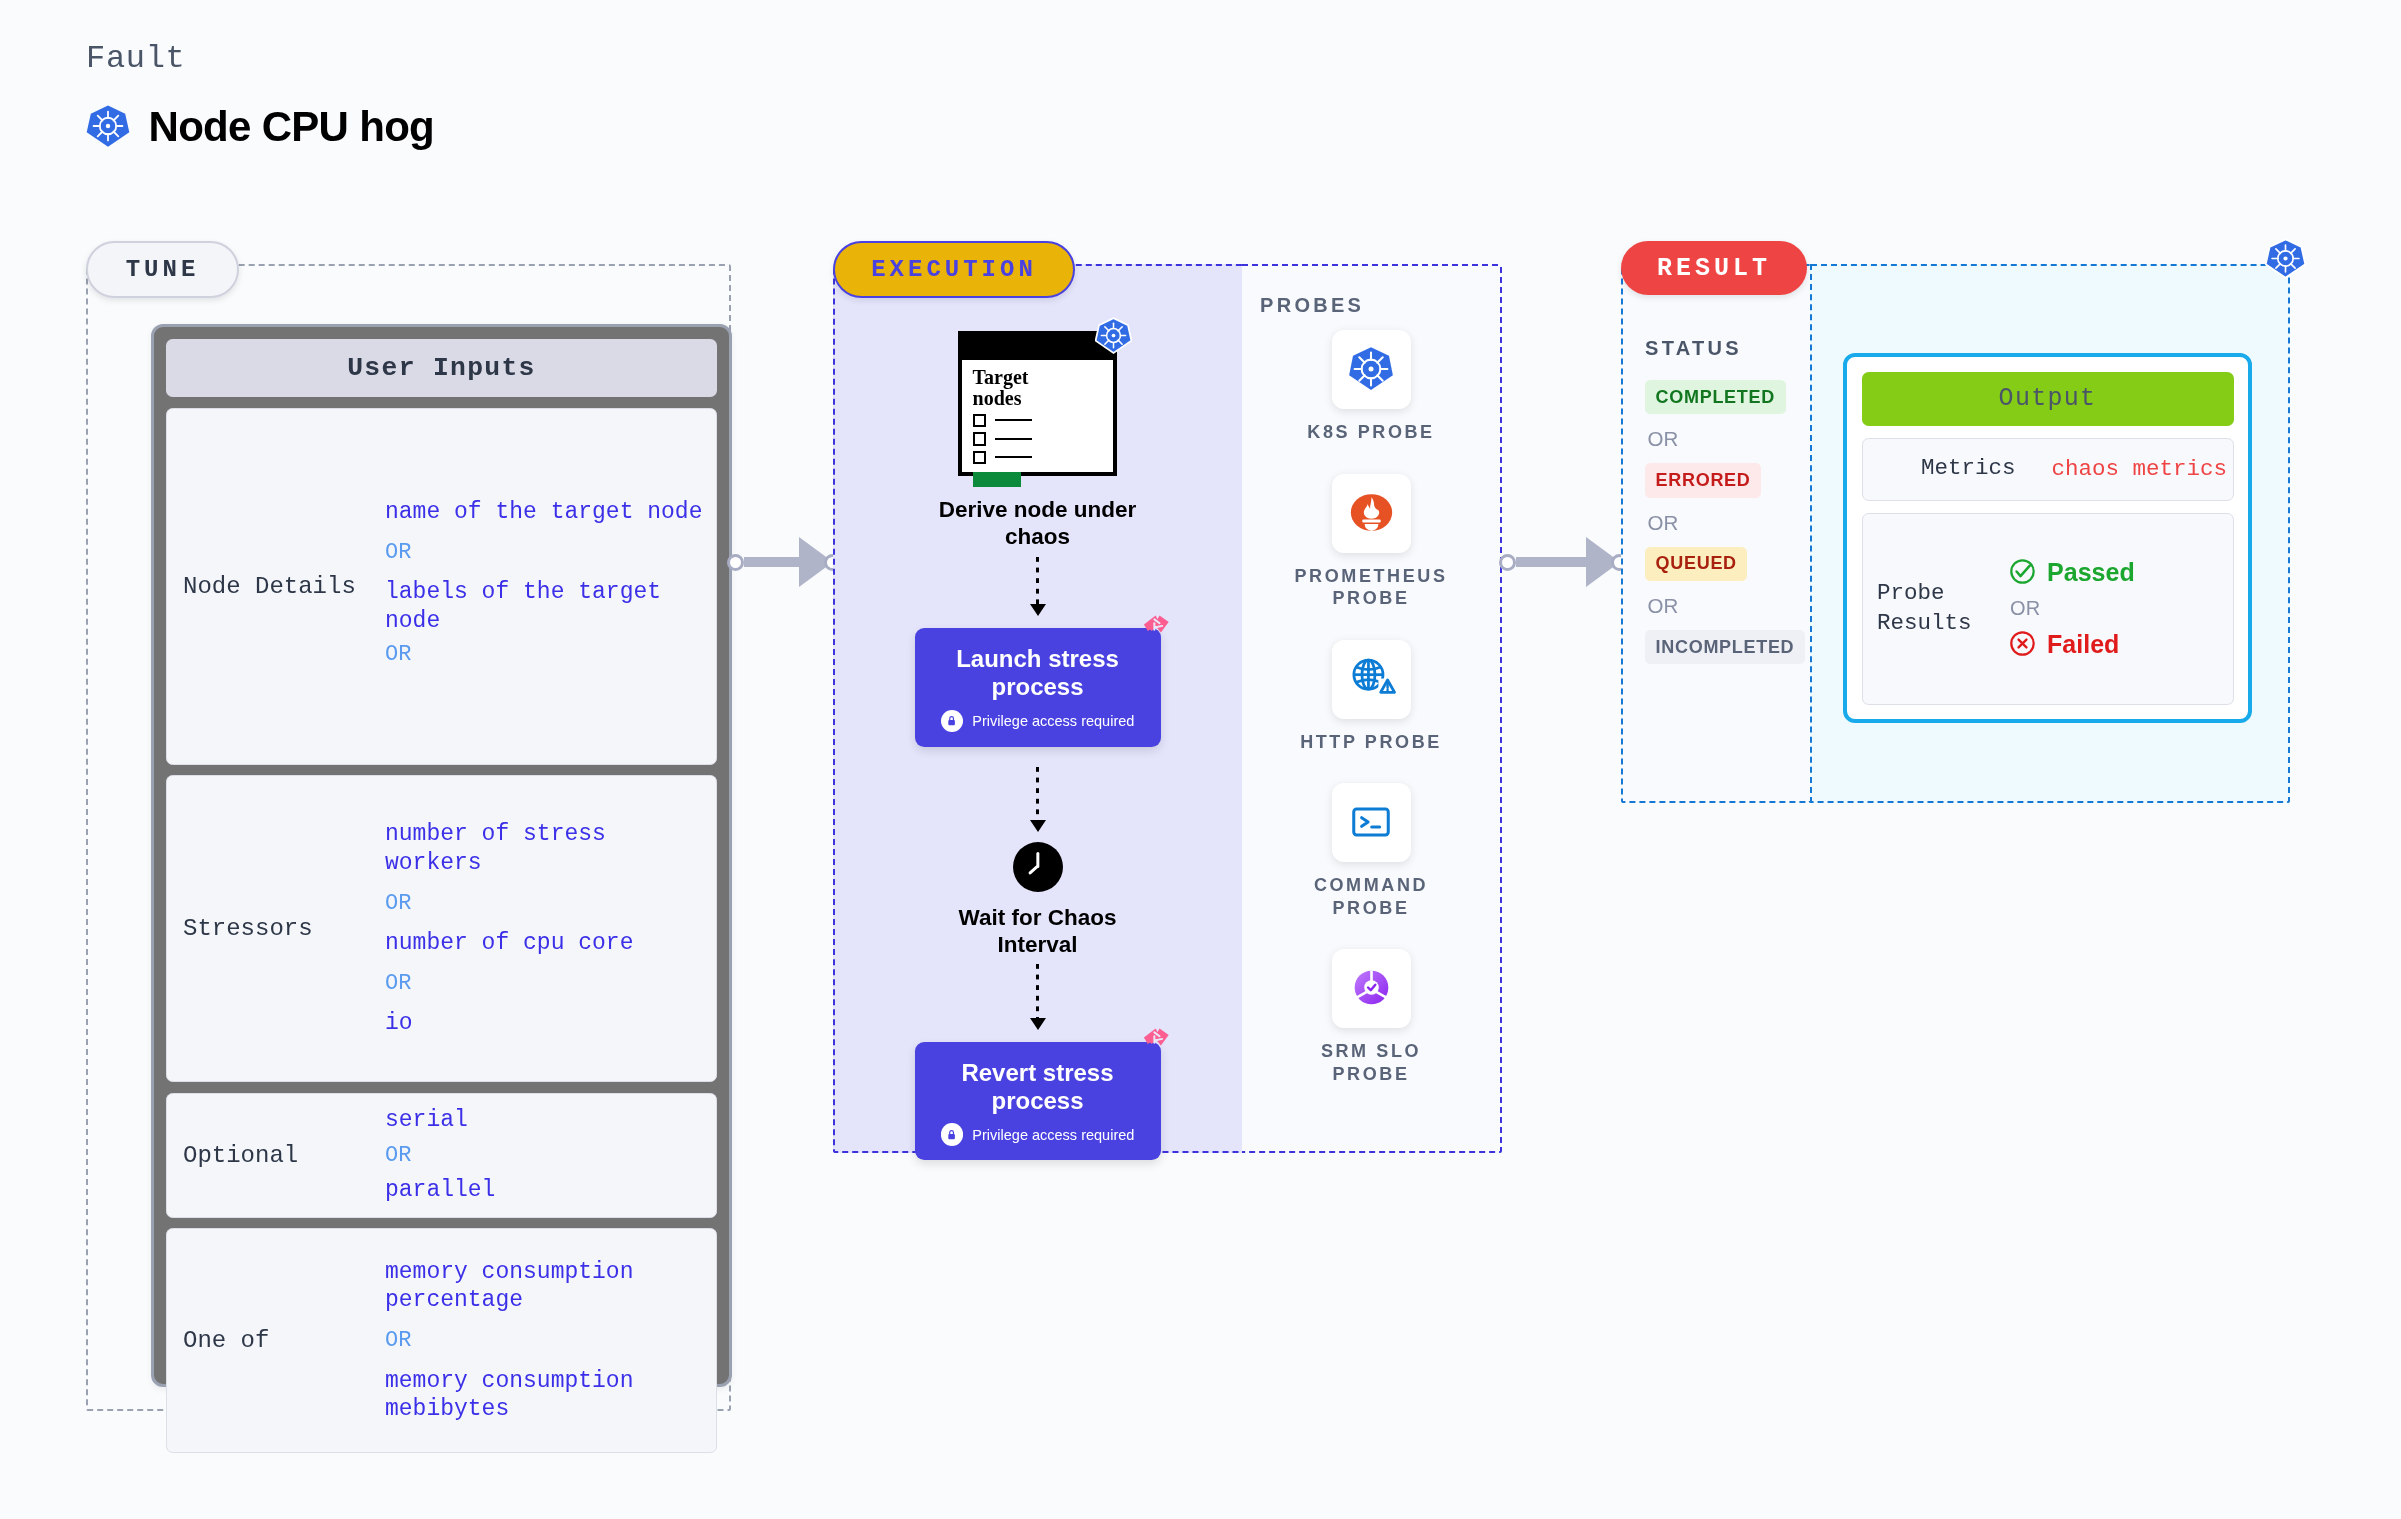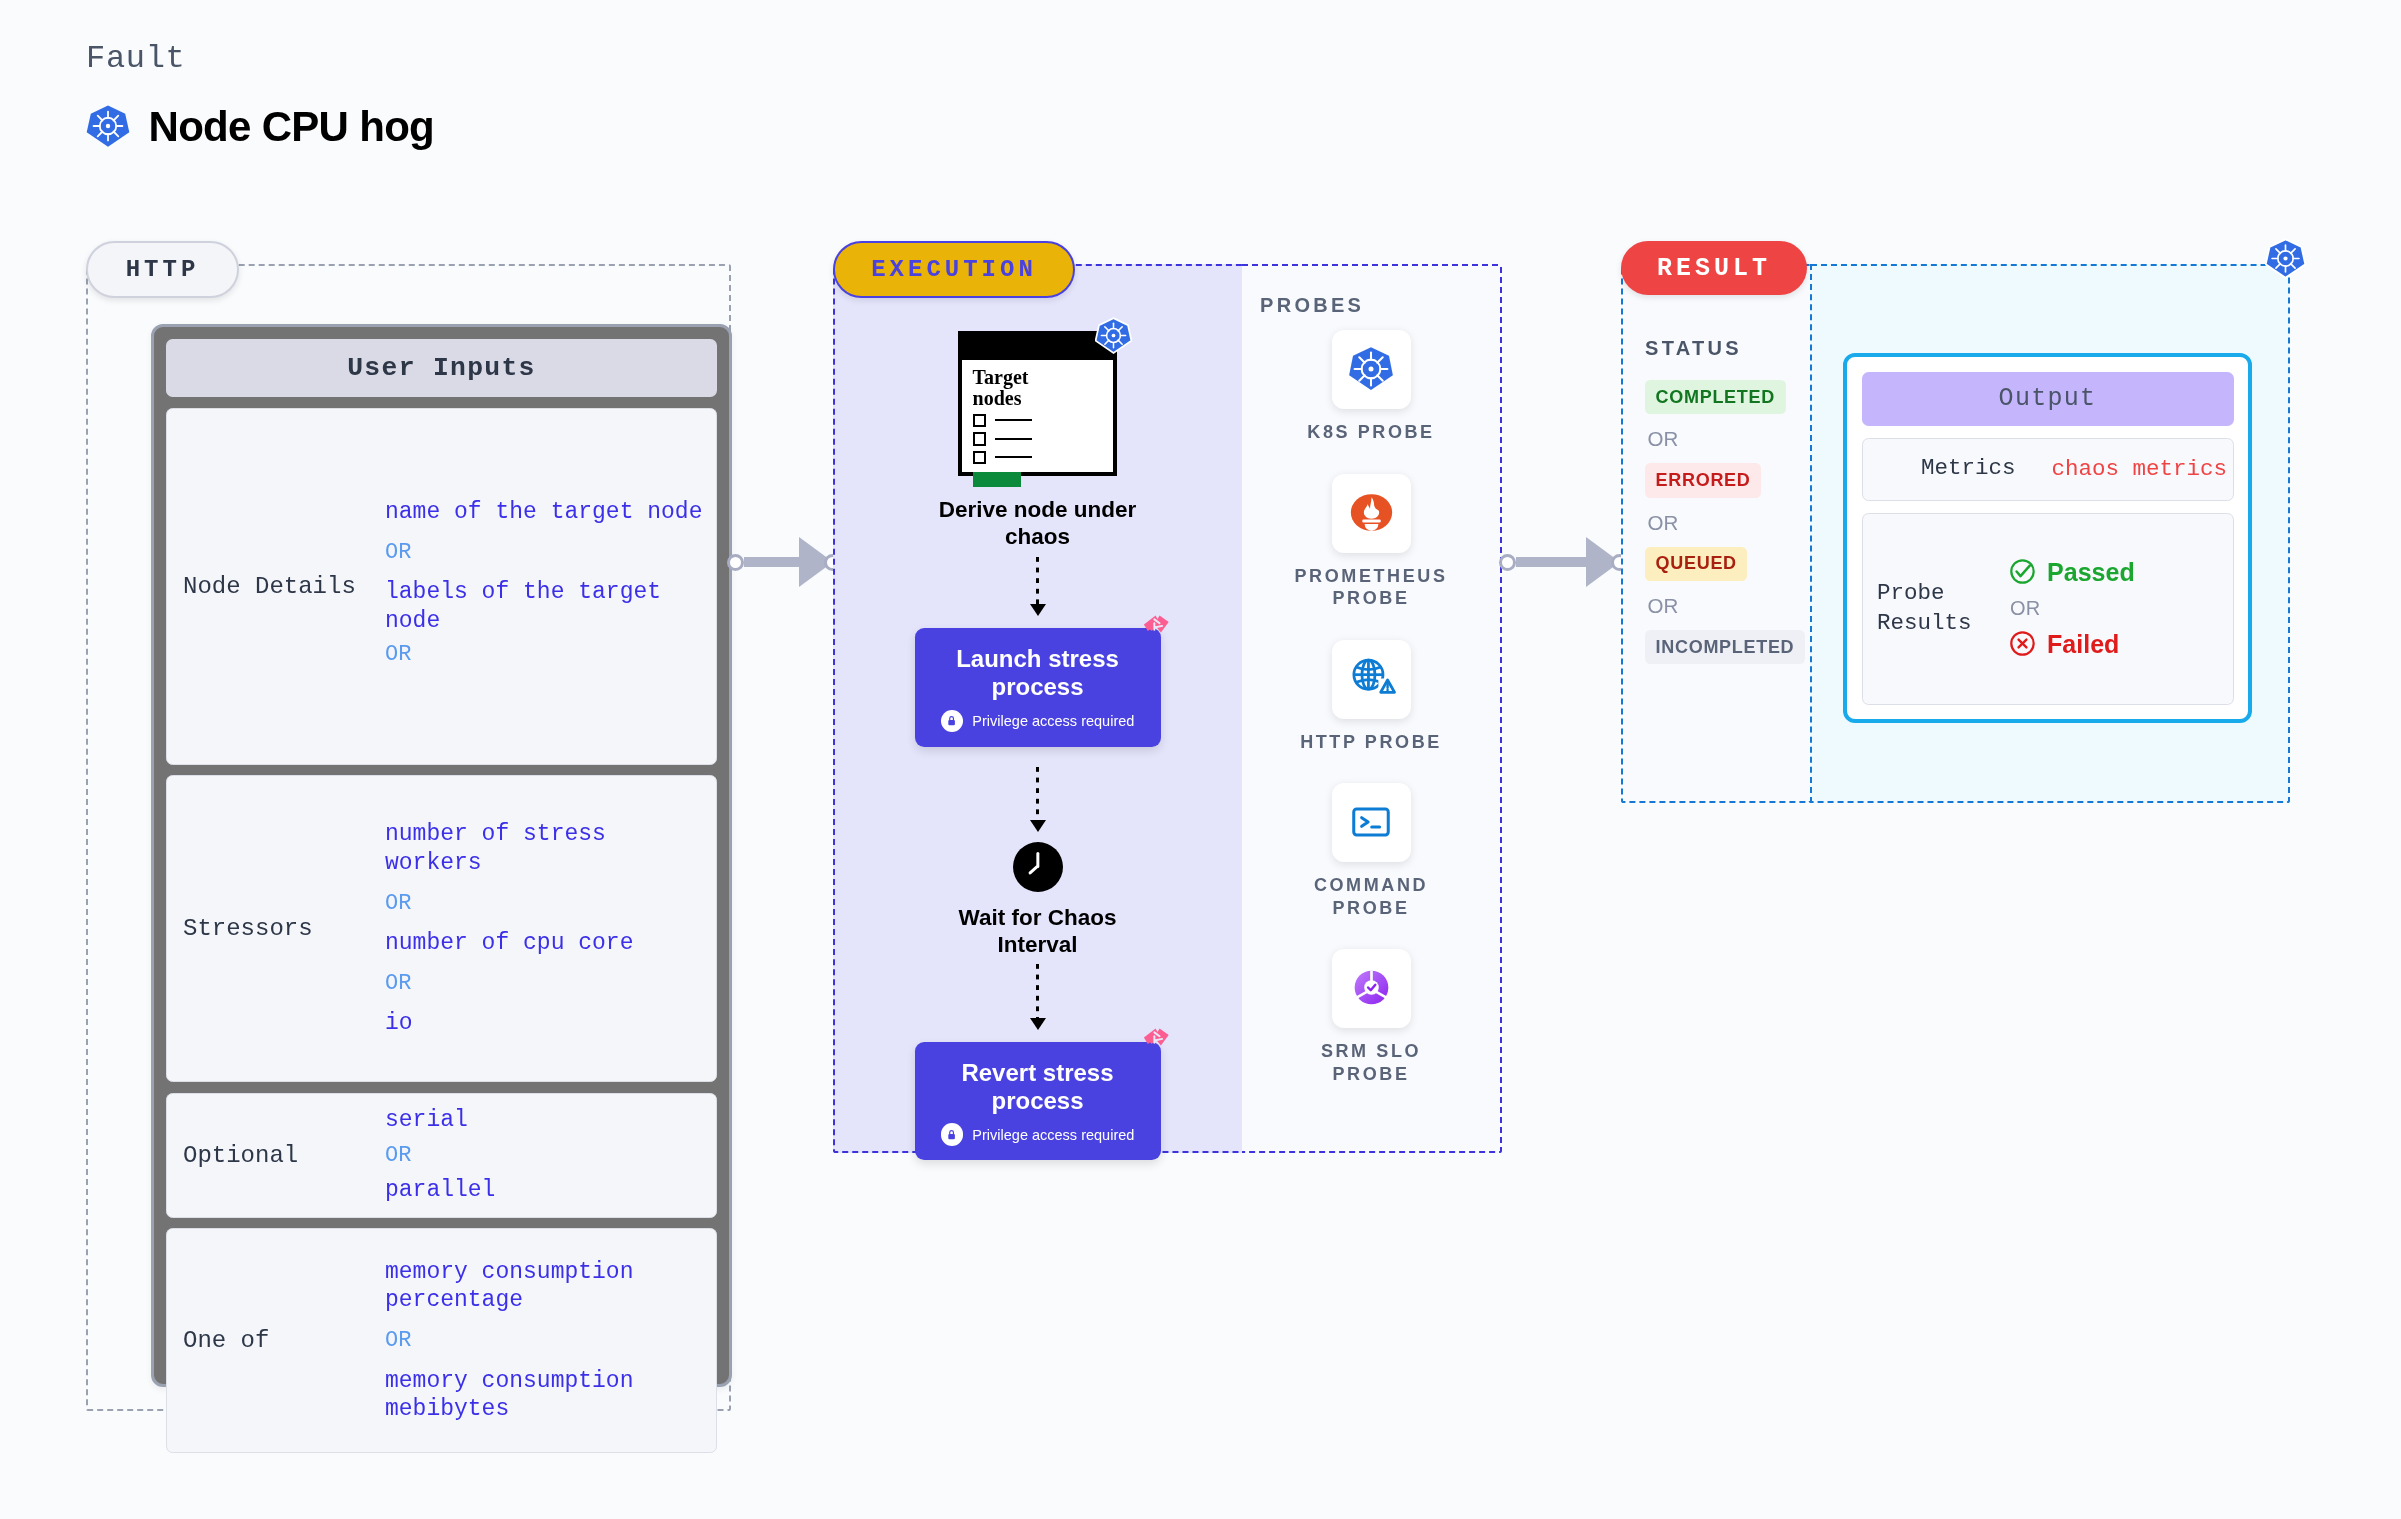--- a/index.html
+++ b/index.html
@@ -212,21 +212,21 @@
   .b-incompleted{background:#eff0f5;color:#5a6478;}
   .status-or{font-size:20.5px;color:#8a91a6;margin:13.2px 0 12px 2.6px;}
 
   
   #output-card{
     position:absolute;left:1843px;top:353px;width:409px;
     background:#fff;border:4px solid #18aaea;border-radius:12px;
     padding:14.5px;box-sizing:border-box;
   }
   #output-header{
-    background:#c4b5fd;border-radius:6.6px;height:54px;
+    background:#84cc16;border-radius:6.6px;height:54px;
     display:flex;align-items:center;justify-content:center;
     font-family:"Liberation Mono",monospace;font-size:25px;color:#4a5568;letter-spacing:1.3px;
   }
   .out-row{
     margin-top:12px;background:#f8f9fc;border:1.3px solid #dcdfe8;border-radius:6.6px;
     display:flex;align-items:center;padding:14.5px 0;box-sizing:border-box;
   }
   .out-label{
     width:145px;flex:0 0 145px;padding-left:14.5px;box-sizing:border-box;
     font-family:"Liberation Mono",monospace;font-size:22.5px;color:#2d3748;line-height:1.3;
@@ -264,21 +264,21 @@
           <line x1="47" y1="17" x2="40" y2="24"></line>
           <line x1="24" y1="40" x2="17" y2="47"></line>
         </g>
       </svg>
     </span>
     <span id="fault-title">Node CPU hog</span>
   </div>
 </div>
 
 <div id="tune-region" class="region"></div>
-<div id="tune-pill" class="pill">HTTP</div>
+<div id="tune-pill" class="pill">TUNE</div>
 
 <div id="userinputs-card">
   <div id="userinputs-header">User Inputs</div>
 
   <div class="input-row" id="row-node-details">
     <div class="input-label">Node Details</div>
     <div class="input-values">
       <p class="val">name of the target node</p>
       <p class="or">OR</p>
       <p class="val">labels of the target node</p>

